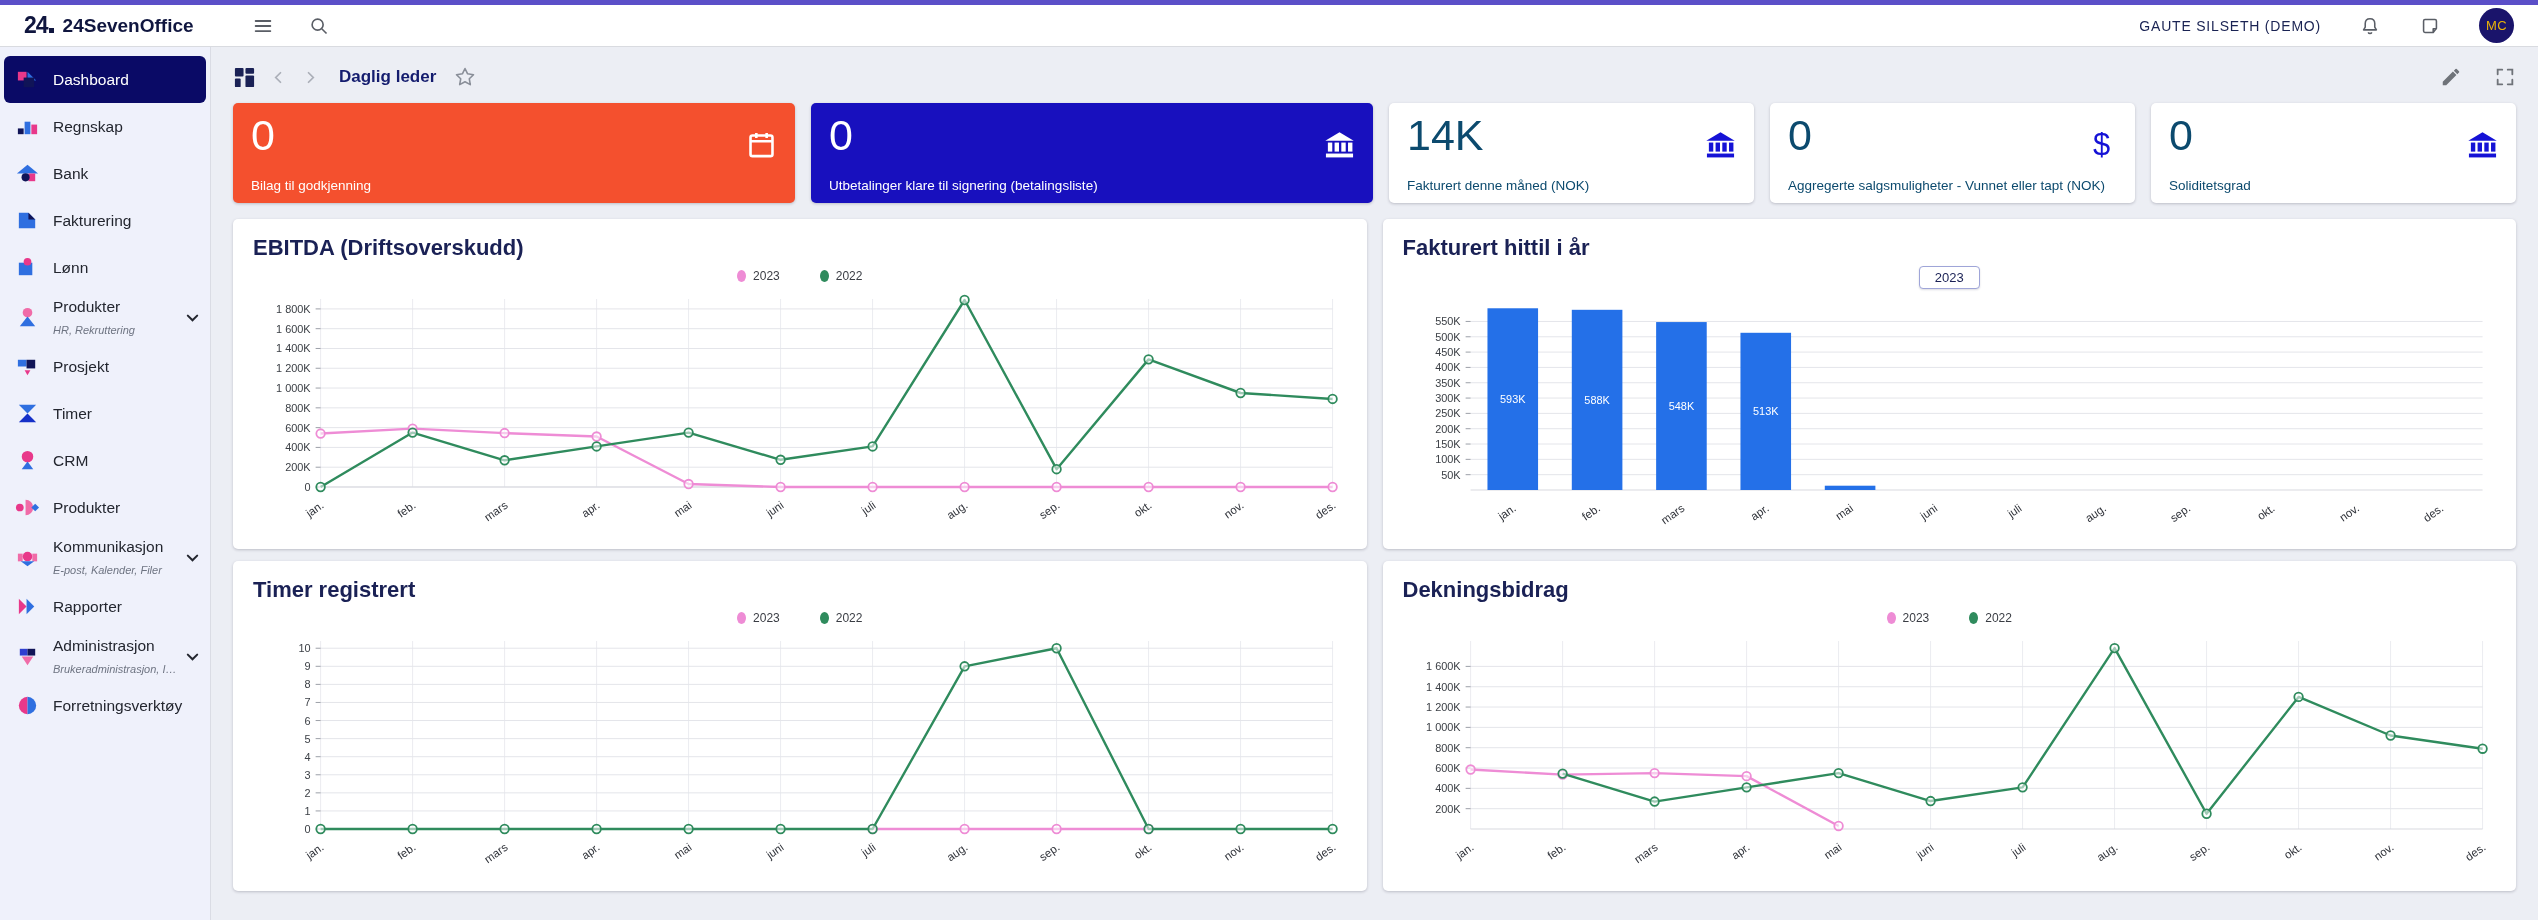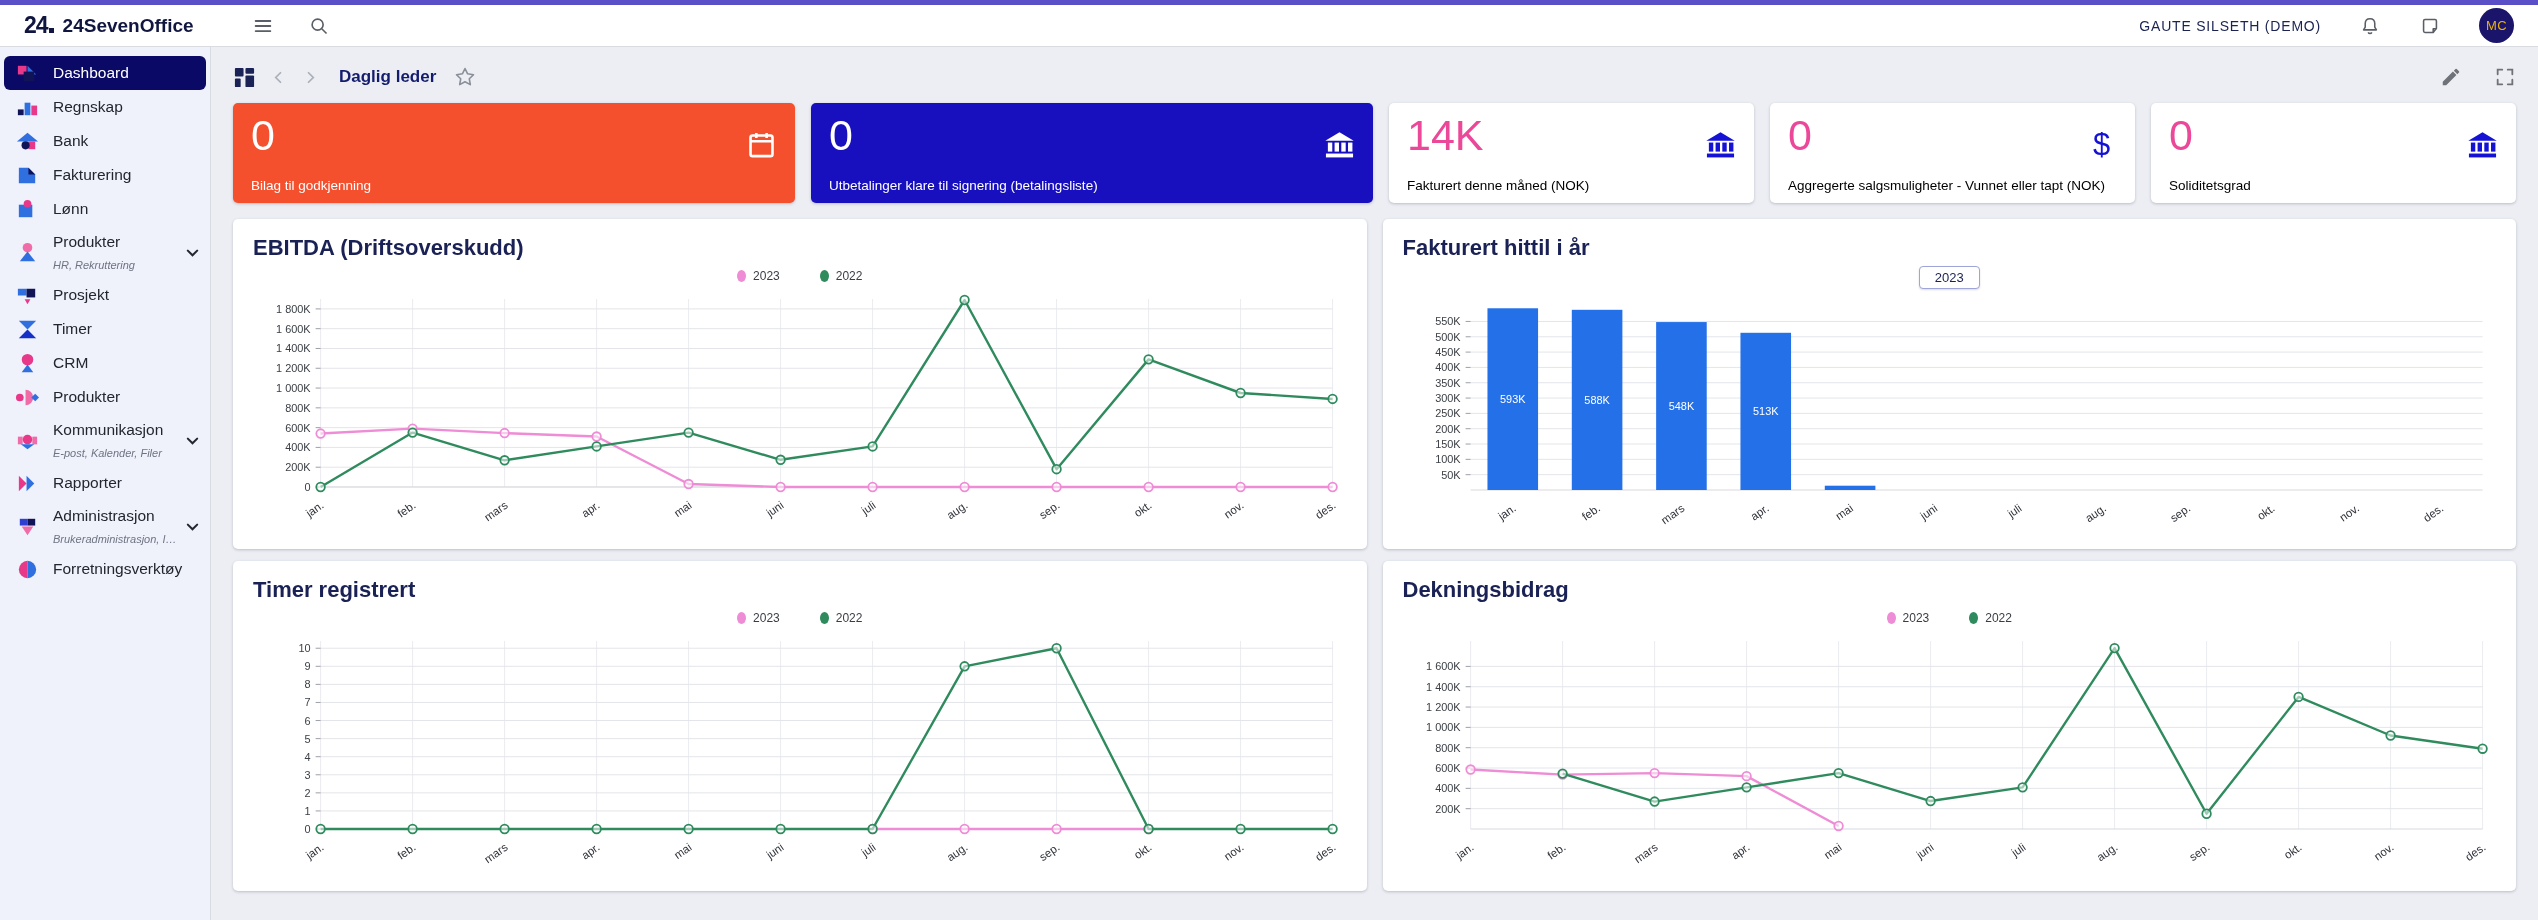--- a/index.html
+++ b/index.html
@@ -11,21 +11,21 @@
   .brand-mark{font-weight:800;font-size:23px;color:#10163F;letter-spacing:-1px}
   .brand-mark .dot{display:inline-block;width:5px;height:5px;background:#10163F;margin-left:1px}
   .brand-text{font-size:19px;font-weight:700;color:#10163F}
   .tb-icon{width:22px;height:22px;cursor:pointer}
   .tb-left-icons{display:flex;align-items:center;gap:34px;margin-left:12px}
   .tb-right{margin-left:auto;display:flex;align-items:center;gap:38px}
   .username{font-size:14px;letter-spacing:.8px;color:#1A2353;font-weight:500;cursor:pointer}
   .avatar{width:35px;height:35px;border-radius:50%;background:#1A146B;color:#eab308;display:flex;align-items:center;justify-content:center;font-size:13px;letter-spacing:.5px;cursor:pointer}
   
   .sidebar{position:absolute;left:0;top:47px;bottom:0;width:211px;background:#EFF1FB;border-right:1px solid #DADCE4;padding-top:9px;box-sizing:border-box}
-  .side-item{display:flex;align-items:center;gap:13px;padding:0 10px 0 15px;height:34px;cursor:pointer;color:#23262F}
+  .side-item{display:flex;align-items:center;gap:13px;padding:0 10px 0 15px;height:47px;cursor:pointer;color:#23262F}
   .side-item.tall{height:52px}
   .side-item.active{background:#0A0A66;border-radius:6px;margin:0 4px;padding-left:11px;color:#fff}
   .side-icon{width:25px;height:25px;flex:0 0 25px}
   .side-labels{display:flex;flex-direction:column;justify-content:center;min-width:0}
   .side-label{font-size:15.5px;white-space:nowrap}
   .side-sub{font-size:11px;font-style:italic;color:#6E7482;margin-top:8px;white-space:nowrap}
   .side-chev{margin-left:auto;width:15px;height:15px;flex:0 0 15px}
   
   .main{position:absolute;left:212px;top:47px;right:0;bottom:0;padding:6px 22px 0 21px;box-sizing:border-box}
   .crumbrow{display:flex;align-items:center;height:48px;gap:13px}
@@ -36,22 +36,22 @@
   .crumb-actions{margin-left:auto;display:flex;align-items:center;gap:32px}
   .act-icon{width:22px;height:22px;cursor:pointer}
   
   .cards{display:flex;gap:16px;margin-top:2px}
   .card{height:100px;border-radius:5px;background:#fff;box-shadow:0 1px 3px rgba(20,20,40,.22);position:relative;padding:8px 18px 10px;display:flex;flex-direction:column;justify-content:space-between;box-sizing:border-box;cursor:pointer}
   .card.w-lg{flex:0 0 562px}
   .card.w-sm{flex:1}
   .card .value{font-size:43px;font-weight:500;line-height:1.15}
   .card .label{font-size:13.5px}
   .card.colored .value,.card.colored .label{color:#fff}
-  .card.white .value{color:#ec4899}
-  .card.white .label{color:#000000}
+  .card.white .value{color:#0c4a6e}
+  .card.white .label{color:#0c4a6e}
   .card .kpi-icon{position:absolute;right:18px;top:26px;width:31px;height:31px}
   .card.colored .kpi-icon{color:#fff}
   .card.white .kpi-icon{color:#1512D6}
   .dollar-glyph{font-size:31px;font-weight:400;line-height:31px;text-align:center}
   
   .charts{display:grid;grid-template-columns:1fr 1fr;gap:12px 16px;margin-top:16px}
   .panel{background:#fff;border-radius:5px;box-shadow:0 1px 3px rgba(20,20,40,.22);height:330px;padding:16px 20px 8px;box-sizing:border-box}
   .panel-title{font-size:22px;font-weight:600;color:#1A2155}
   .legend{display:flex;justify-content:center;align-items:center;gap:40px;height:26px;margin-top:2px}
   .legend-item{display:flex;align-items:center;gap:7px;font-size:12px;color:#3A3D44;cursor:pointer}

